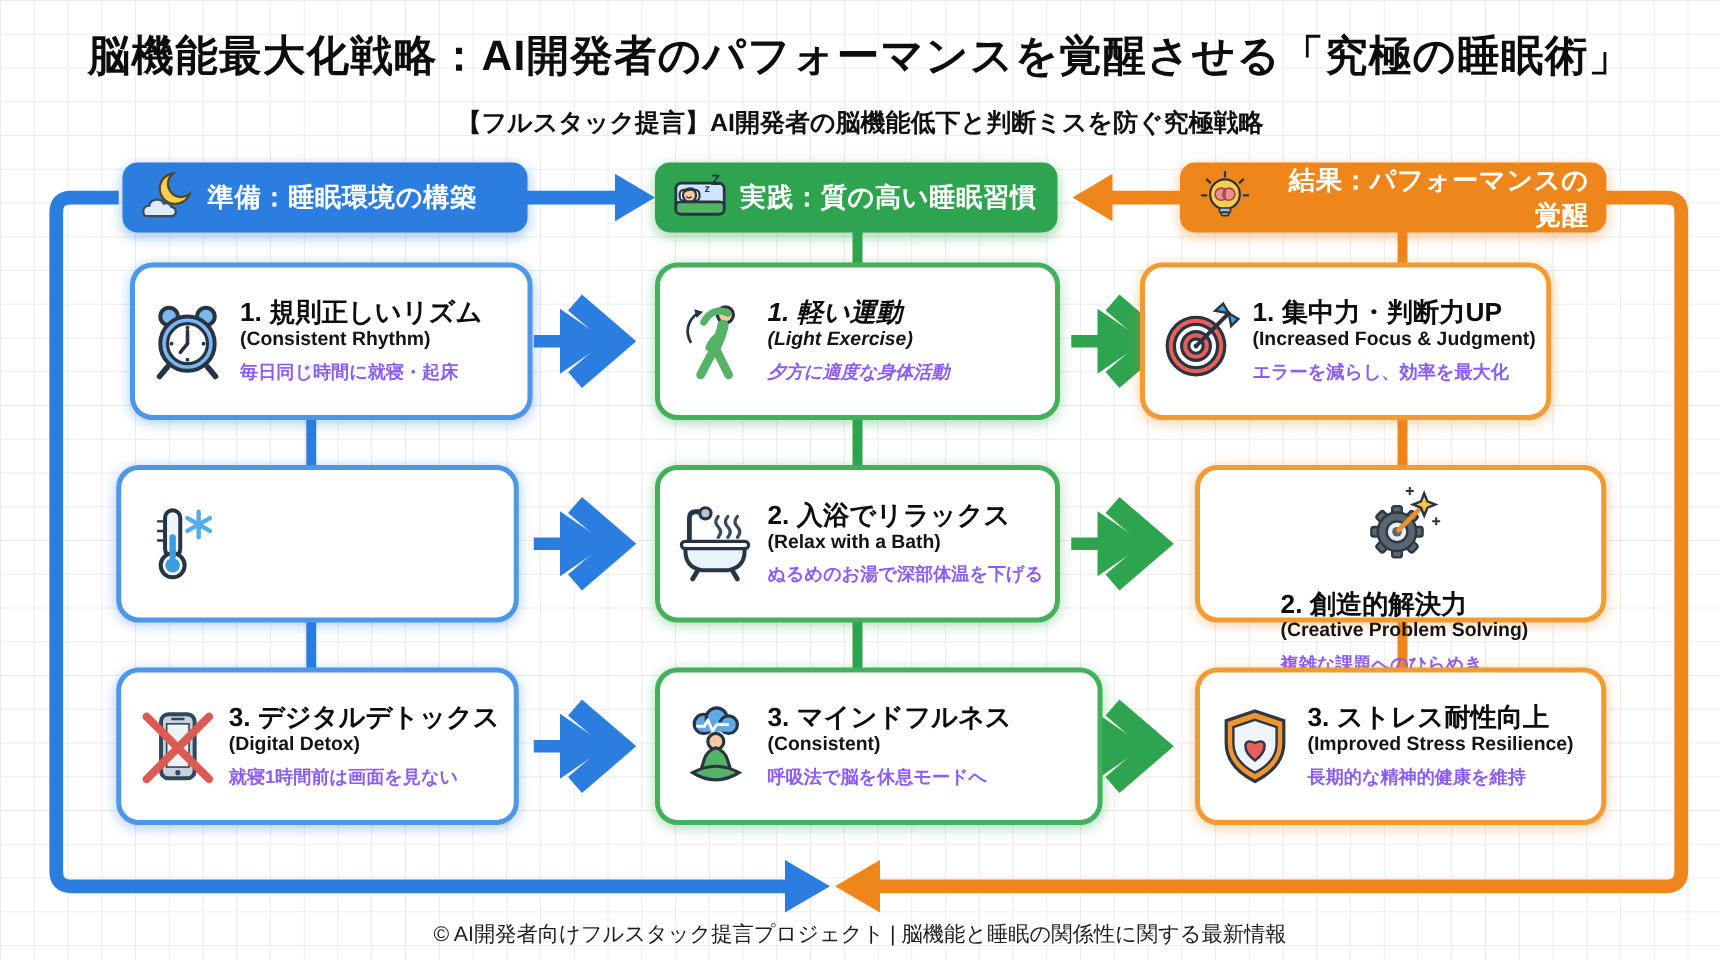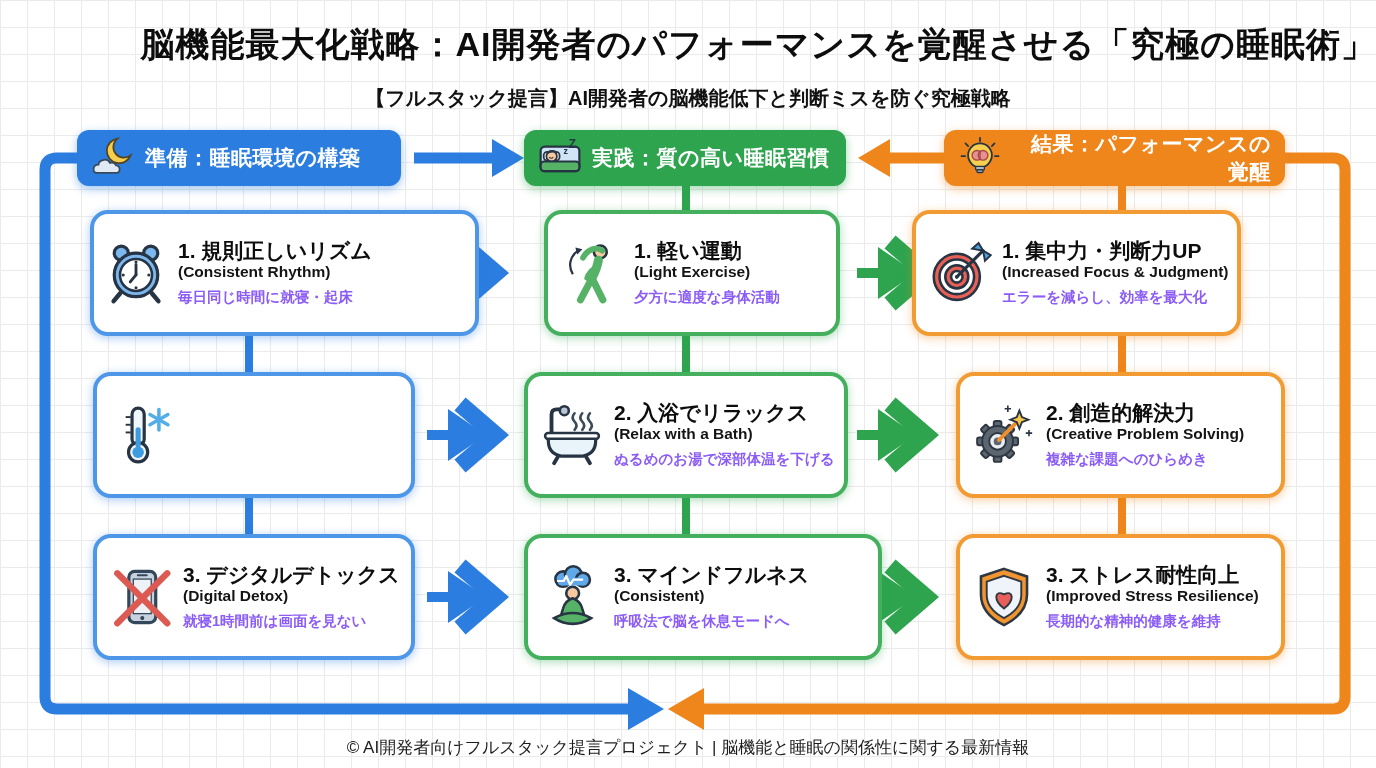--- a/index.html
+++ b/index.html
@@ -7,21 +7,21 @@
   .canvas{
     position:relative; width:1376px; height:768px; overflow:hidden;
     background-color:#ffffff;
     background-image:
       linear-gradient(#ebebeb 1px, transparent 1px),
       linear-gradient(90deg, #ebebeb 1px, transparent 1px);
     background-size:27px 27px;
   }
   .title{
     position:absolute; top:22px; left:0; width:100%;
-    text-align:right; font-size:34px; font-weight:900; color:#0d0d0d;
+    text-align:center; font-size:34px; font-weight:900; color:#0d0d0d;
     letter-spacing:1px;
   }
   .subtitle{
     position:absolute; top:85px; left:0; width:100%;
     text-align:center; font-size:20px; font-weight:800; color:#111;
   }
   .footer{
     position:absolute; top:736px; left:0; width:100%;
     text-align:center; font-size:17px; font-weight:400; color:#1c1c1c;
   }
@@ -93,21 +93,21 @@
       <polygon points="704,688 668,709 704,730" stroke="none"></polygon>
       <line x1="1122" y1="183" x2="1122" y2="214" stroke-width="8"></line>
       <line x1="1122" y1="330" x2="1122" y2="378" stroke-width="8"></line>
       <line x1="1122" y1="492" x2="1122" y2="540" stroke-width="8"></line>
     </g>
   </svg>
 
   <div class="title">脳機能最大化戦略：AI開発者のパフォーマンスを覚醒させる「究極の睡眠術」</div>
   <div class="subtitle">【フルスタック提言】AI開発者の脳機能低下と判断ミスを防ぐ究極戦略</div>
 
-  <div class="hdr h-blue" style="left:77px; width:324px;">
+  <div class="hdr h-blue" style="left:98px; width:324px;">
     <span style="display:flex;">
       <svg viewBox="0 0 100 100">
         <path d="M60,6 A28,28 0 1,0 90,44 A22,22 0 1,1 60,6 Z" fill="#f6cf4e" stroke="#54431c" stroke-width="4"></path>
         <path d="M14,84 Q5,84 6,74 Q7,65 17,65 Q18,55 30,54 Q40,53 43,61 Q53,58 57,67 Q65,68 65,76 Q65,84 56,84 Z" fill="#dfeaf4" stroke="#3a4a5a" stroke-width="4"></path>
       </svg>
     </span>
     <span>準備：睡眠環境の構築</span>
   </div>
 
   <div class="hdr h-green" style="left:524px; width:322px;">
@@ -142,21 +142,21 @@
           <circle cx="57" cy="44" r="11"></circle>
         </g>
         <line x1="50" y1="33" x2="50" y2="55" stroke="#a34545" stroke-width="3"></line>
         <rect x="40" y="69" width="20" height="8" rx="2" fill="#aeb9c6" stroke="#273444" stroke-width="3"></rect>
         <rect x="43" y="77" width="14" height="6" rx="3" fill="#aeb9c6" stroke="#273444" stroke-width="3"></rect>
       </svg>
     </span>
     <span>結果：パフォーマンスの覚醒</span>
   </div>
 
-  <div class="card c-blue" style="left:90px; top:210px; width:389px;padding-left:10px;">
+  <div class="card c-blue" style="left:104px; top:210px; width:322px;padding-left:10px;">
     <span class="cicon">
       <svg viewBox="0 0 100 100">
         <g stroke="#273444" stroke-width="5" fill="#7cb8ef">
           <circle cx="27" cy="19" r="11"></circle>
           <circle cx="73" cy="19" r="11"></circle>
         </g>
         <g stroke="#273444" stroke-width="7" stroke-linecap="round">
           <line x1="25" y1="82" x2="15" y2="94"></line>
           <line x1="75" y1="82" x2="85" y2="94"></line>
         </g>
@@ -215,21 +215,21 @@
         </g>
       </svg>
     </span>
     <div class="ctext">
       <div class="ctitle">3. デジタルデトックス</div>
       <div class="csub">(Digital Detox)</div>
       <div class="cdesc">就寝1時間前は画面を見ない</div>
     </div>
   </div>
 
-  <div class="card c-green" style="left:544px; top:210px; width:296px;">
+  <div class="card c-green" style="left:524px; top:210px; width:324px;font-style:italic;">
     <span class="cicon">
       <svg viewBox="0 0 100 100">
         <path d="M20,52 C12,38 16,24 28,15" stroke="#273444" stroke-width="3.5" fill="none"></path>
         <polygon points="24,10 35,13 27,21" fill="#273444"></polygon>
         <circle cx="63" cy="17" r="10" fill="#f6c9a0" stroke="#273444" stroke-width="4"></circle>
         <g stroke="#56b267" stroke-linecap="round" fill="none">
           <path d="M36,26 C44,12 56,9 66,15" stroke-width="9"></path>
           <path d="M60,30 C58,42 54,50 50,58" stroke-width="14"></path>
           <path d="M56,42 C48,46 44,52 42,58" stroke-width="8"></path>
           <line x1="50" y1="58" x2="32" y2="92" stroke-width="11"></line>
@@ -306,21 +306,21 @@
         <polygon points="86,15 98,22 89,31" fill="#4aa0e0" stroke="#273444" stroke-width="3"></polygon>
       </svg>
     </span>
     <div class="ctext">
       <div class="ctitle">1. 集中力・判断力UP</div>
       <div class="csub">(Increased Focus &amp; Judgment)</div>
       <div class="cdesc">エラーを減らし、効率を最大化</div>
     </div>
   </div>
 
-  <div class="card c-orange" style="left:956px; top:372px; width:329px;">
+  <div class="card c-orange" style="left:956px; top:372px; width:329px;flex-direction:column;">
     <span class="cicon">
       <svg viewBox="0 0 100 100">
         <g fill="#5b6670" stroke="#2f3842" stroke-width="3">
           <g transform="rotate(0 40 60)">
               <rect x="34" y="28" width="12" height="64" rx="3"></rect>
             </g>
           <g transform="rotate(45 40 60)">
               <rect x="34" y="28" width="12" height="64" rx="3"></rect>
             </g>
           <g transform="rotate(90 40 60)">

